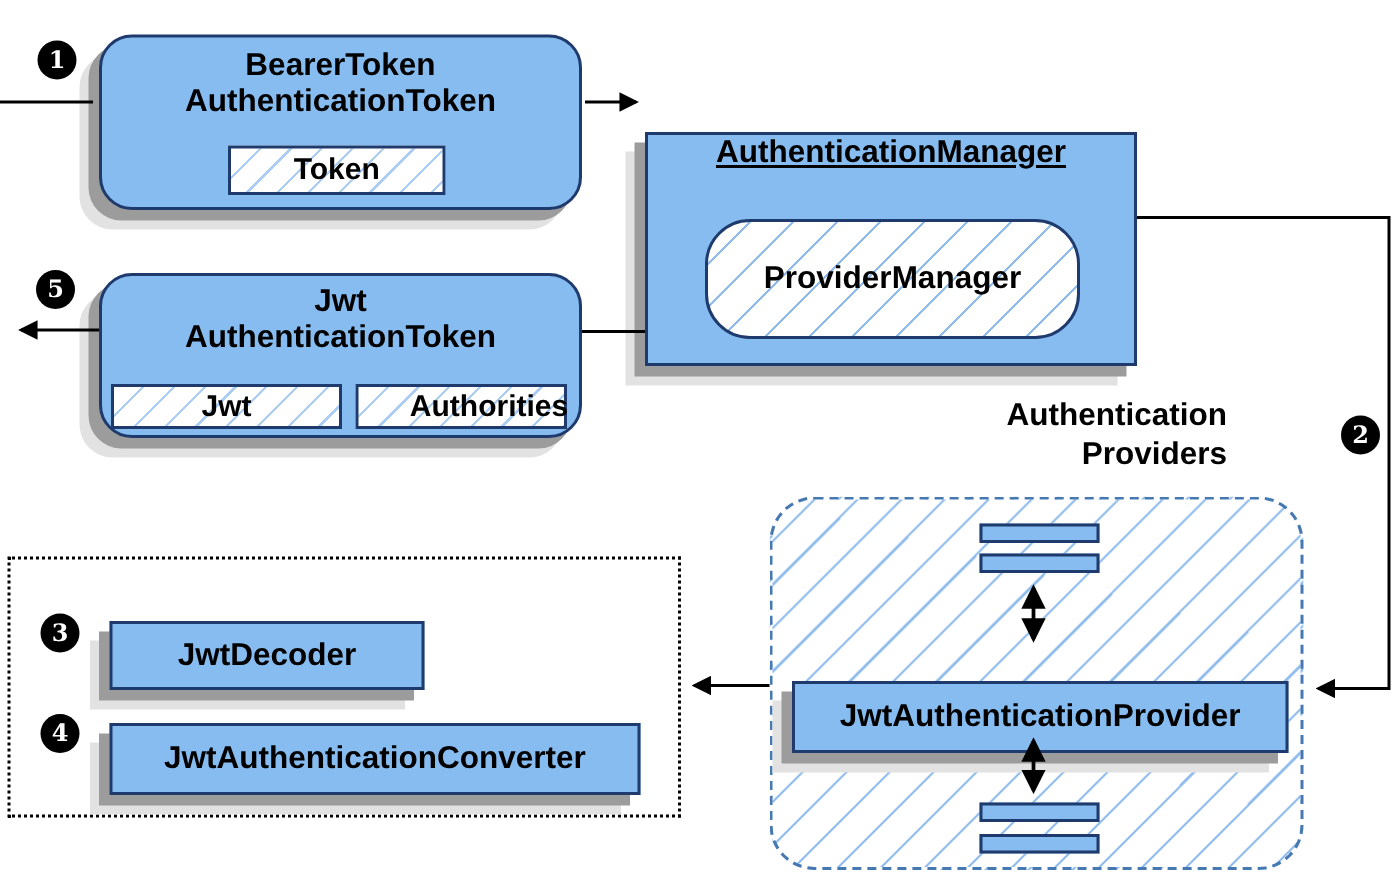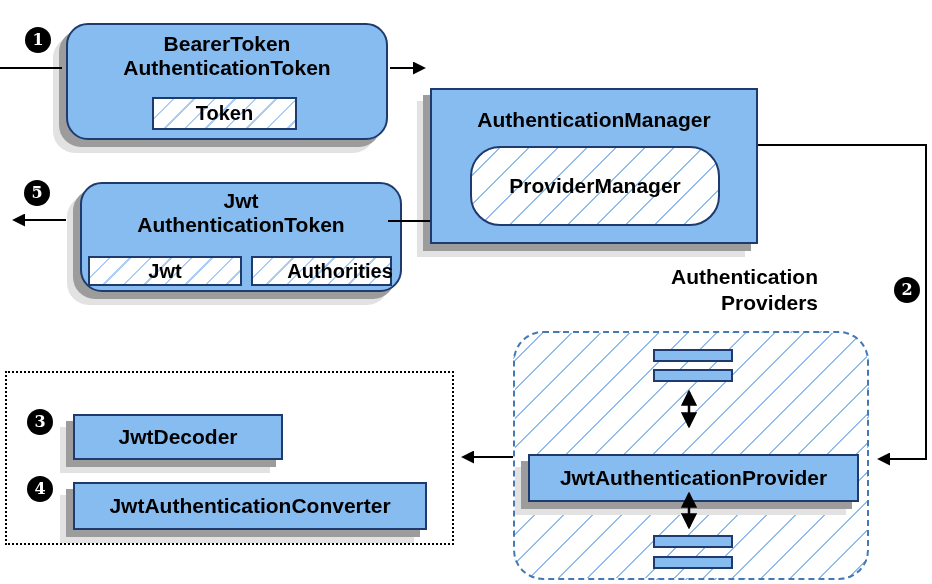--- a/index.html
+++ b/index.html
@@ -66,25 +66,25 @@
 
   <div class="node rounded shadow" style="left:66px;top:3px;width:322px;height:117px;">
     <div class="title" style="padding-top:7px;">
       <div>BearerToken</div>
       <div>AuthenticationToken</div>
     </div>
     <div class="chip center" style="left:84px;top:72px;width:145px;height:33px;">Token</div>
   </div>
 
   <div class="node shadow" style="left:430px;top:68px;width:328px;height:156px;">
-    <div class="title" style="padding-top:18px;">AuthenticationManager</div>
+    <div class="title" style="text-decoration:underline;">AuthenticationManager</div>
     <div class="chip center hatch-lg" style="left:38px;top:56px;width:250px;height:80px;font-size:21px;">ProviderManager</div>
   </div>
 
-  <div class="node rounded shadow" style="left:80px;top:162px;width:322px;height:110px;">
+  <div class="node rounded shadow" style="left:66px;top:162px;width:322px;height:110px;">
     <div class="title" style="padding-top:5px;">
       <div>Jwt</div>
       <div>AuthenticationToken</div>
     </div>
     <div class="chip center" style="left:6px;top:72px;width:154px;height:30px;">Jwt</div>
     <div class="chip center" style="left:169px;top:72px;width:141px;height:30px;padding-left:37px;">Authorities</div>
   </div>
 
   <div class="grouplabel" style="left:558px;top:264px;width:260px;">
     <div>Authentication</div>

